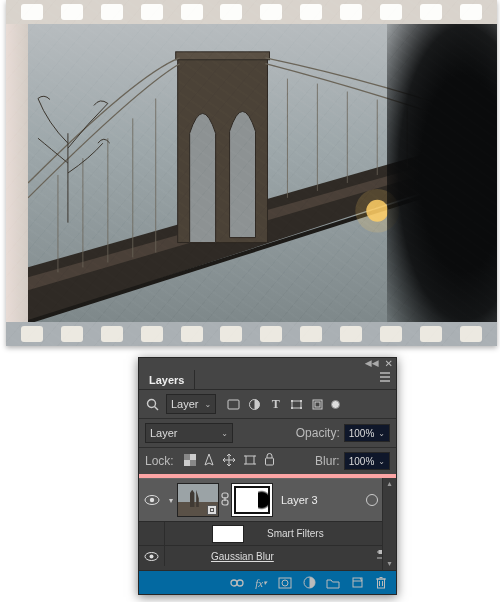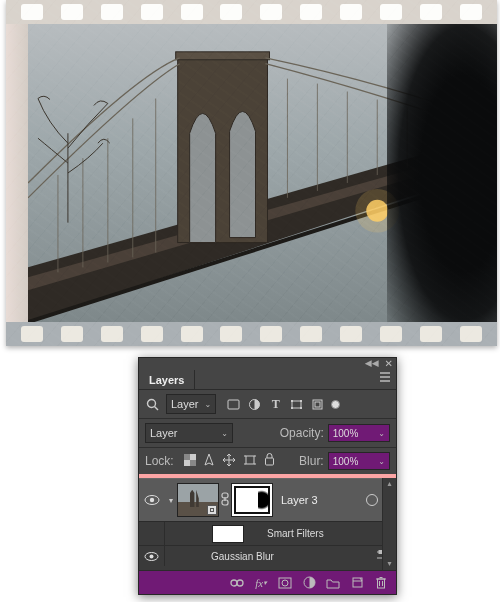--- a/index.html
+++ b/index.html
@@ -115,22 +115,22 @@
   .filterrow { border-bottom:1px solid #2e2e2e; }
   .filterrow .icons { display:flex; gap:6px; align-items:center; margin-left:4px;}
   .dot { width:9px;height:9px;border-radius:50%;background:#ddd;border:1px solid #888;}
   .blendrow {
     border-bottom:1px solid #2e2e2e;
     justify-content:space-between;
   }
   .lbl { color:#bbb; font-size:12px; }
   .opacitygrp,.fillgrp { display:flex; align-items:center; gap:4px;}
   .pctbox {
-    background:#701a75;border:1px solid #262626;height:18px;
-    display:flex;align-items:center;padding:0 4px;gap:18px;font-size:10px;
+    background:#0f172a;border:1px solid #262626;height:18px;
+    display:flex;align-items:center;padding:0 4px;gap:2px;font-size:10px;
   }
   .lockrow { border-bottom:4px solid #fca5a5; justify-content:space-between;}
   .lockicons{display:flex;gap:7px;align-items:center;margin-left:4px}
   .lockicons span{color:#bbb;font-size:12px;}
 
   .layerlist { flex:1; background:#3a3a3a; overflow:hidden; position:relative;}
   .layeritem {
     display:flex; align-items:center;
     height:44px;
     background:#5a5a5a;
@@ -189,25 +189,25 @@
   .sfheader .sfthumb{
     width:32px;height:18px;background:#fff;border:1px solid #222;margin-left:30px;
   }
   .sfheader .sflabel{color:#ddd;font-size:10px;margin-left:6px;}
 
   .sffilter{
     height:20px;display:flex;align-items:center;background:#3a3a3a;
     padding-left:0;
   }
   .sffilter .eyecol{border-right:1px solid #2c2c2c;height:100%;}
-  .sffilter .sfname{margin-left:46px;color:#ddd;font-size:10px;}
+  .sffilter .sfname{margin-left:46px;color:#ddd;font-size:10px;text-decoration:underline;}
   .sffilter .sliders{margin-left:auto;margin-right:6px;color:#bbb;}
 
   .footer{
-    height:24px;background:#701a75;display:flex;align-items:center;
+    height:24px;background:#0369a1;display:flex;align-items:center;
     justify-content:flex-end;gap:10px;padding:0 8px;border-top:1px solid #2b2b2b;
   }
   .footer .fic{color:#bbb;display:flex;align-items:center;justify-content:center;width:14px;height:14px;}
 
   .scrollbar{position:absolute;right:0;top:0;bottom:0;width:14px;background:#3a3a3a;border-left:1px solid #2c2c2c;}
   .scrollbar .up,.scrollbar .dn{height:12px;color:#999;text-align:center;font-size:8px;line-height:12px;}
   .scrollbar .dn{position:absolute;bottom:0;width:100%;}
 </style>
 </head>
 <body>

